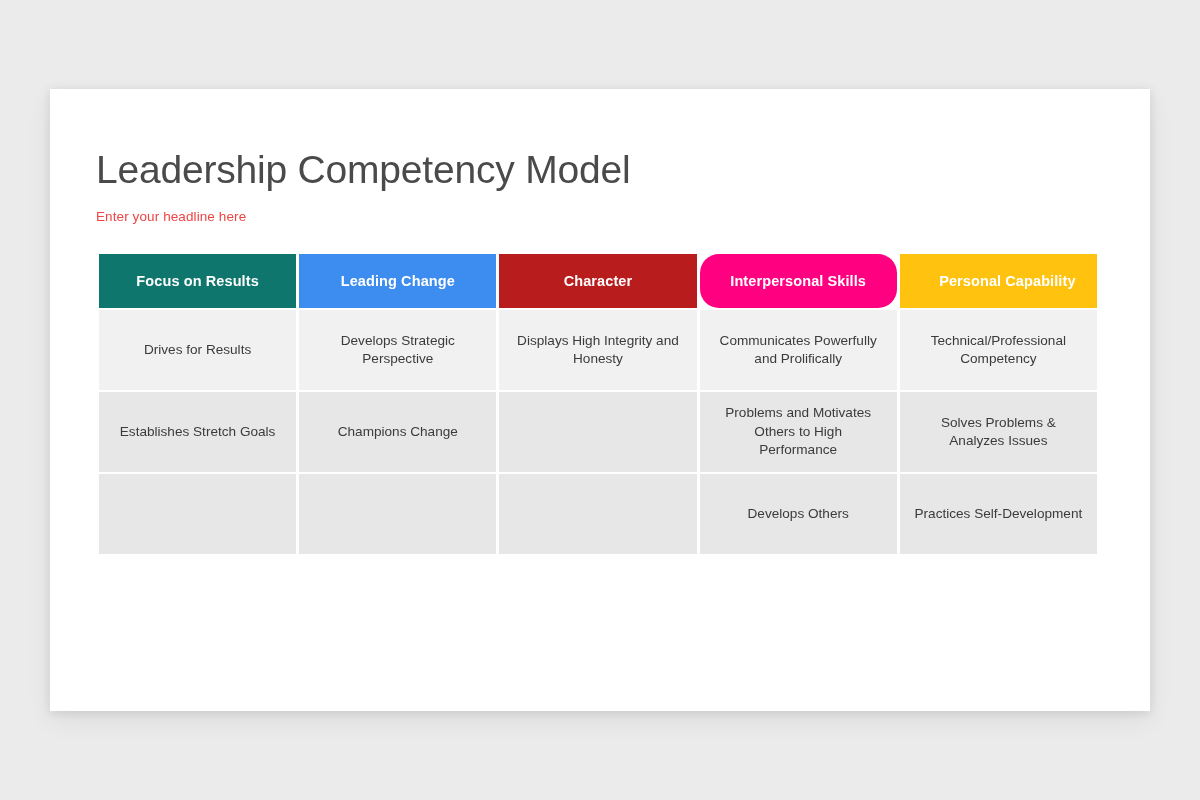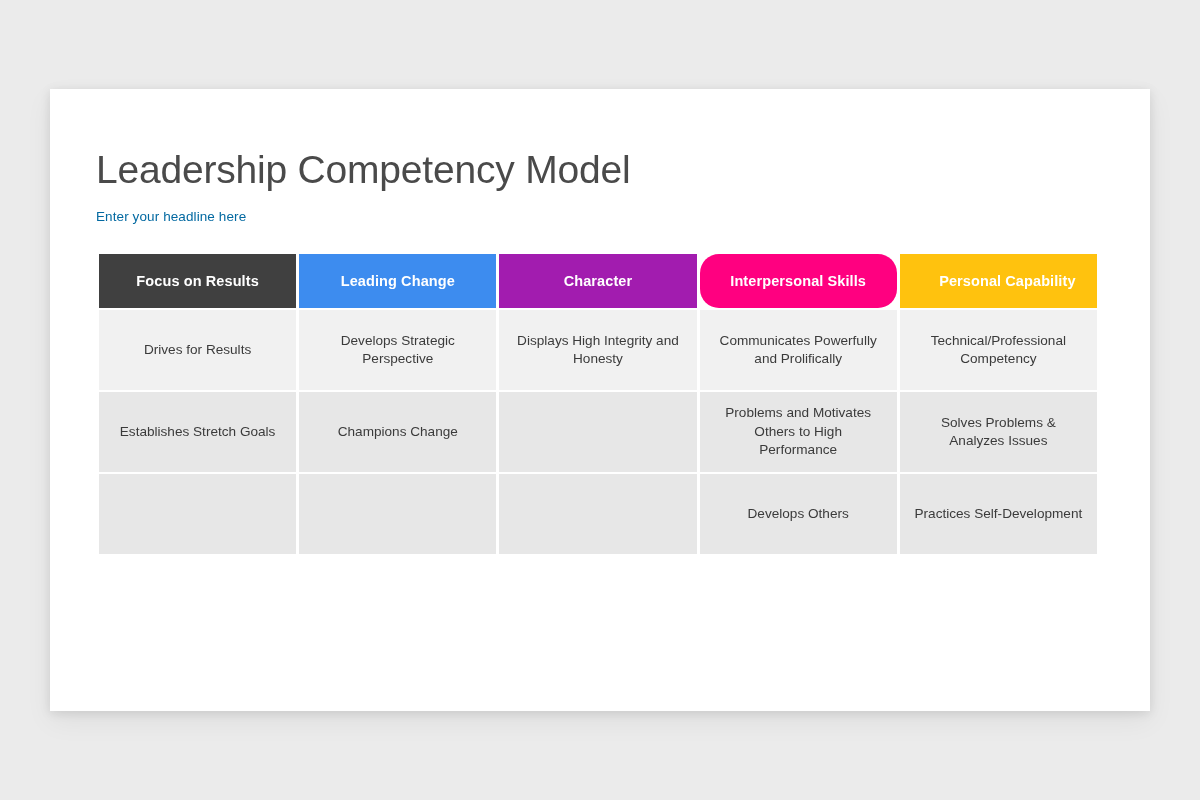--- a/index.html
+++ b/index.html
@@ -44,21 +44,21 @@
     color: #4a4a4a;
     letter-spacing: -0.2px;
     line-height: 1.1;
     white-space: nowrap;
   }
 
   .subtitle {
     margin-top: 17px;
     font-size: 13.5px;
     font-weight: 400;
-    color: #0369a1;
+    color: #ef4444;
     letter-spacing: 0.1px;
   }
 
   
   .comp-table {
     margin-top: 28px;
     width: 1004px;
     border-collapse: separate;
     border-spacing: 3px 2px;
     table-layout: fixed;
@@ -98,23 +98,23 @@
 <div class="slide">
   <div class="slide-inner">
 
     <div class="title">Leadership Competency Model</div>
 
     <div class="subtitle">Enter your headline here</div>
 
     <table class="comp-table">
       <thead>
         <tr>
-          <th style="background: #404040;">Focus on Results</th>
+          <th style="background: #0f766e;">Focus on Results</th>
           <th style="background: rgb(61, 140, 239);">Leading Change</th>
-          <th style="background: #a21caf;">Character</th>
+          <th style="background: #b91c1c;">Character</th>
           <th style="background: rgb(255, 0, 128); border-radius: 19px;">Interpersonal Skills</th>
           <th style="background: rgb(255, 194, 14); padding-left: 24px;">Personal Capability</th>
         </tr>
       </thead>
       <tbody>
         <tr class="row-a">
           <td>Drives for Results</td>
           <td>Develops Strategic Perspective</td>
           <td>Displays High Integrity and Honesty</td>
           <td>Communicates Powerfully and Prolifically</td>

